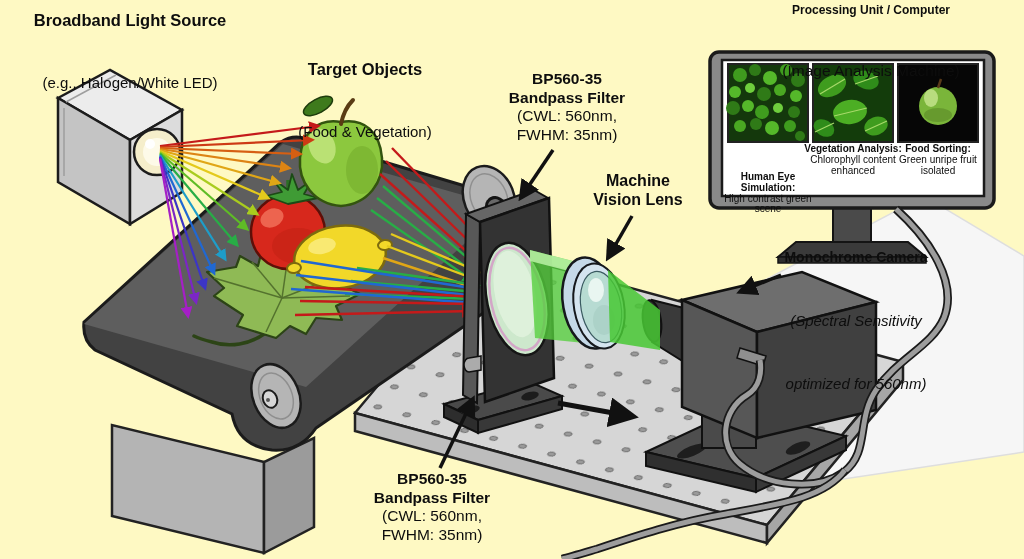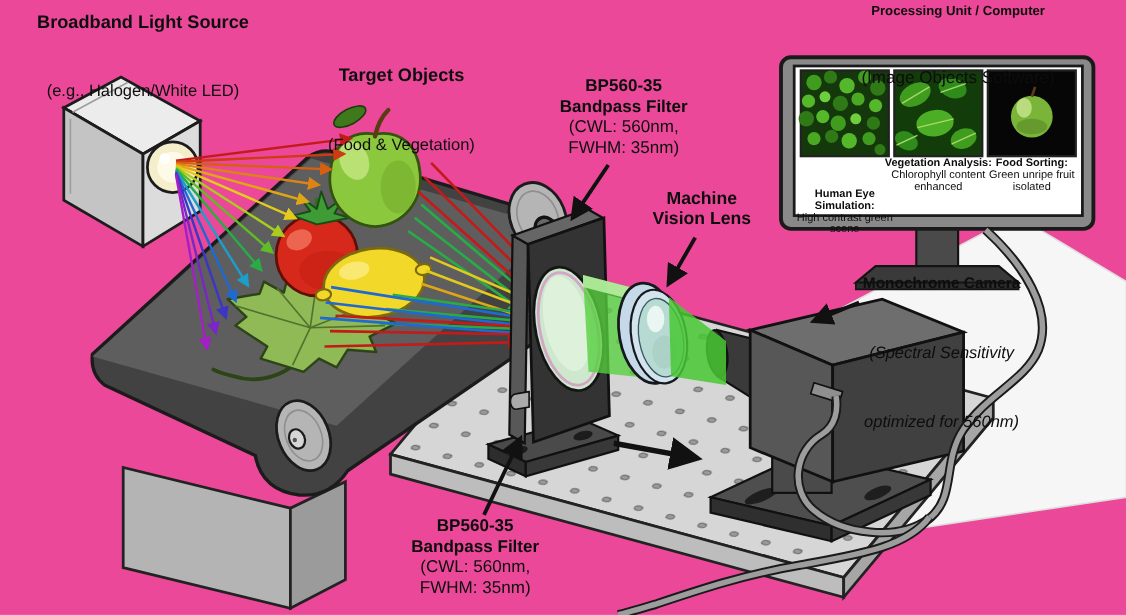--- a/index.html
+++ b/index.html
@@ -1,16 +1,16 @@
 <!DOCTYPE html>
 <html><head>
 <meta charset="utf-8">
 <style>
   html,body{margin:0;padding:0;background:#fff;}
-  #stage{position:relative;width:1024px;height:559px;background:#ec4899;overflow:hidden;
+  #stage{position:relative;width:1024px;height:559px;background:#fef9c3;overflow:hidden;
          font-family:"Liberation Sans",sans-serif;color:#0d0d0d;}
   #art{position:absolute;left:0;top:0;}
   .lbl{position:absolute;text-align:center;line-height:1.16;z-index:5;}
   .t1{font-size:16.5px;font-weight:700;display:block;}
   .t2{font-size:15px;font-weight:400;display:block;margin-top:44px;}
   .bp{font-size:15.5px;line-height:1.2;}
   .bp .b{font-weight:700;display:block;}
   .bp .n{font-weight:400;display:block;}
   .lens-lbl{font-size:16px;font-weight:700;line-height:1.18;}
   .proc .t1{font-size:12px;}
@@ -335,21 +335,21 @@
   <span class="n">FWHM: 35nm)</span>
 </div>
 
 <div class="lbl lens-lbl" style="left:570px;top:172px;width:136px;">
   <span style="display:block">Machine</span>
   <span style="display:block">Vision Lens</span>
 </div>
 
 <div class="lbl proc" style="left:733px;top:4px;width:276px;">
   <span class="t1">Processing Unit / Computer</span>
-  <span class="t2">(Image Objects Software)</span>
+  <span class="t2">(Image Analysis Machine)</span>
 </div>
 
 <div class="lbl cam" style="left:740px;top:249px;width:232px;">
   <span class="t1">Monochrome Camera</span>
   <span class="t2">(Spectral Sensitivity</span>
   <span class="t2">optimized for 560nm)</span>
 </div>
 
 <div class="lbl bp" style="left:348px;top:470px;width:168px;">
   <span class="b">BP560-35</span>

